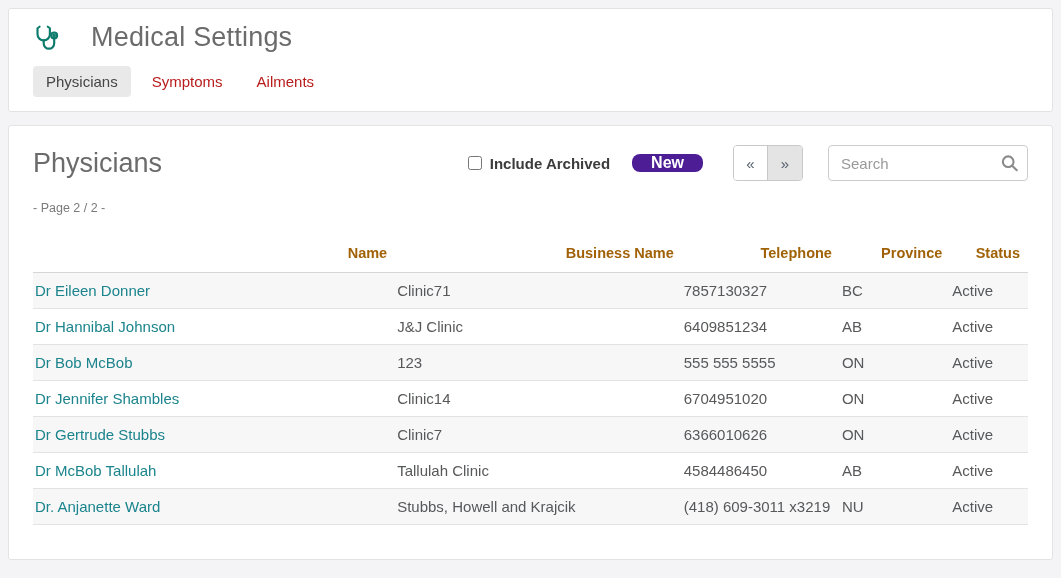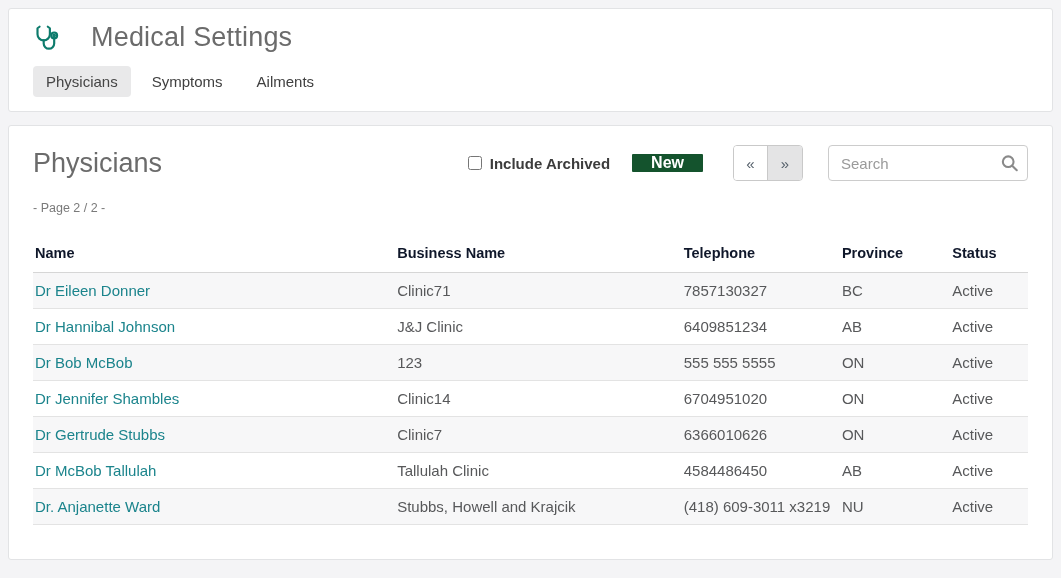--- a/index.html
+++ b/index.html
@@ -24,21 +24,21 @@
     color: #6b6b6b;
     letter-spacing: 0.2px;
   }
   .steth-icon { width: 30px; height: 30px; flex: 0 0 auto; }
   .tab-bar { display: flex; gap: 8px; margin-top: 13px; }
   .tab {
     border: none;
     background: transparent;
     font-family: inherit;
     font-size: 15px;
-    color: #404040;
+    color: #b91c1c;
     padding: 7px 13px;
     border-radius: 4px;
     cursor: pointer;
   }
   .tab.active { background: #e9e9ea; color: #454545; }
   
   .card-main { padding: 19px 24px 34px 24px; }
   .toolbar { display: flex; align-items: center; }
   .panel-title {
     font-size: 27px;
@@ -47,24 +47,24 @@
     flex: 1 1 auto;
   }
   .toolbar-right { display: flex; align-items: center; }
   .archived-wrap { display: flex; align-items: center; gap: 8px; margin-right: 22px; }
   .archived-wrap input[type="checkbox"] {
     width: 14px; height: 14px; margin: 0;
     accent-color: #0a7262;
   }
   .archived-label { font-size: 15px; font-weight: 700; color: #3c3c3c; }
   .btn-new {
-    background: #14532d;
+    background: #4c1d95;
     color: #ffffff;
     border: none;
-    border-radius: 1px;
+    border-radius: 8px;
     font-family: inherit;
     font-size: 16px;
     font-weight: 700;
     padding: 0 19px;
     margin-right: 30px;
     cursor: pointer;
   }
   .pager { display: inline-flex; border: 1px solid #c9c9c9; border-radius: 4px; overflow: hidden; margin-right: 25px; }
   .pager button {
     width: 34px; height: 34px;
@@ -102,24 +102,24 @@
     margin: 20px 0 22px 0;
   }
   
   table { width: 100%; border-collapse: collapse; table-layout: fixed; }
   col.c-name { width: 36.4%; }
   col.c-business { width: 28.8%; }
   col.c-telephone { width: 15.9%; }
   col.c-province { width: 11.1%; }
   col.c-status { width: 7.8%; }
   th {
-    text-align: left;
+    text-align: right;
     font-size: 14.5px;
     font-weight: 700;
-    color: #0f172a;
+    color: #a16207;
     padding: 8px 8px 11px 2px;
     border-bottom: 1px solid #d6d6d6;
   }
   td {
     font-size: 15px;
     color: #57585a;
     padding: 9px 8px 9px 2px;
     border-bottom: 1px solid #e3e3e3;
     white-space: nowrap;
     overflow: hidden;

